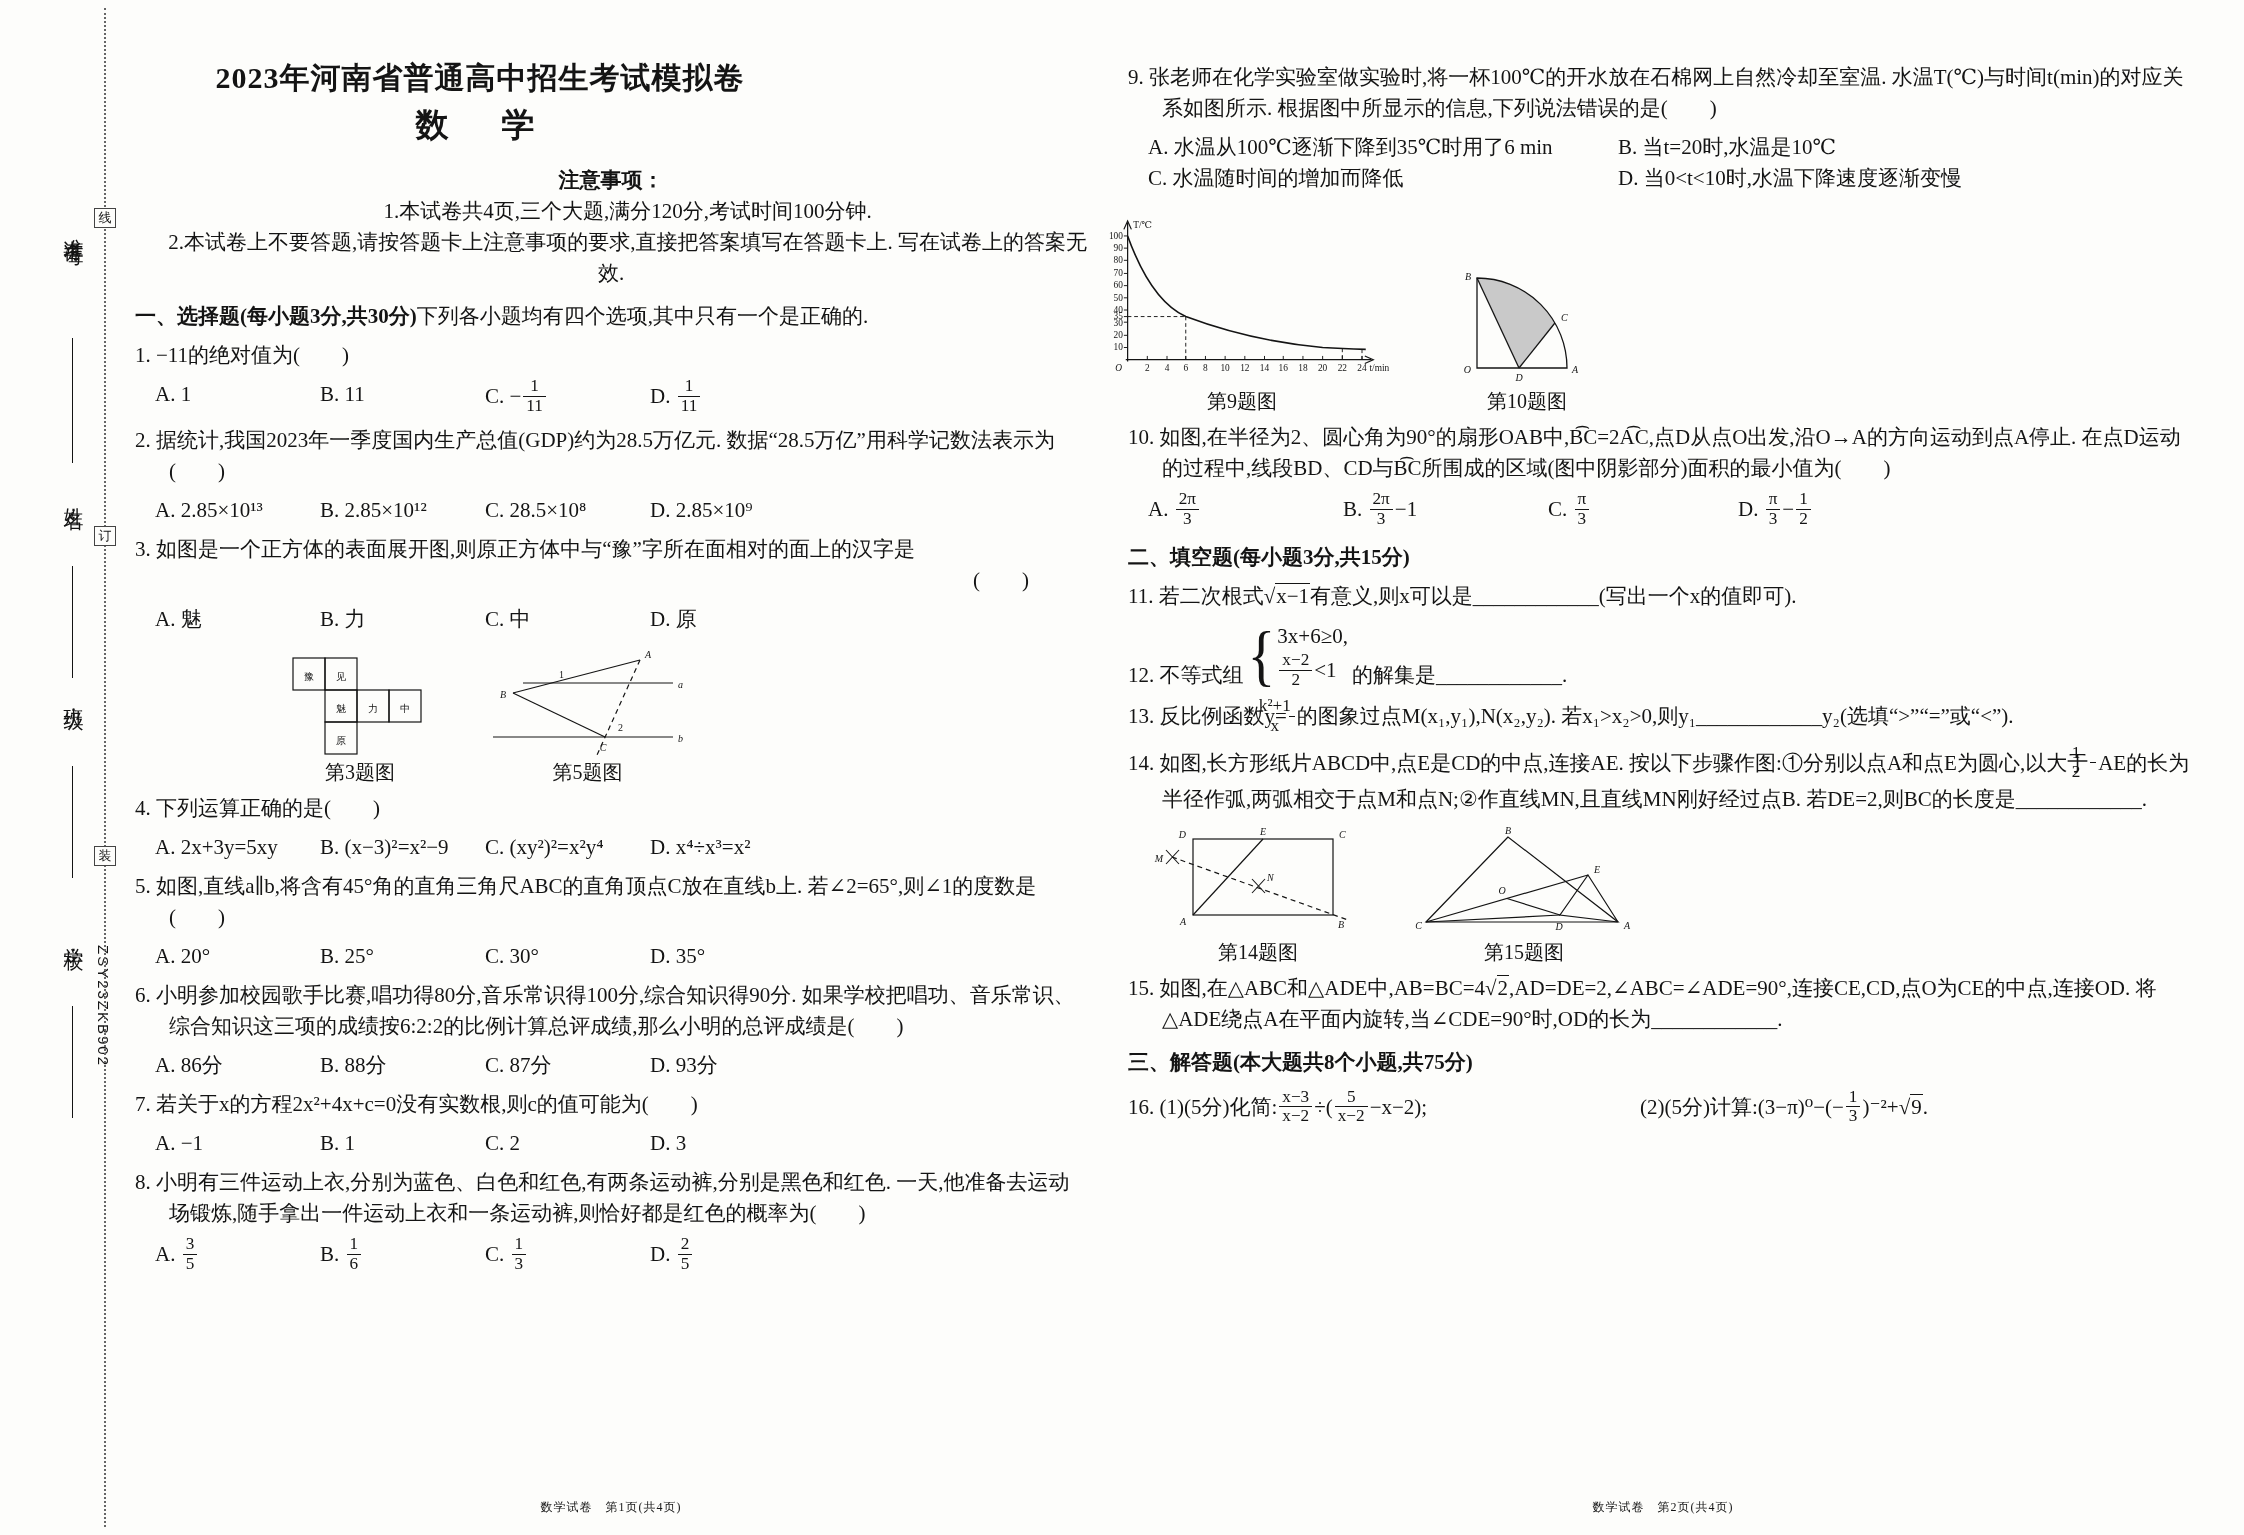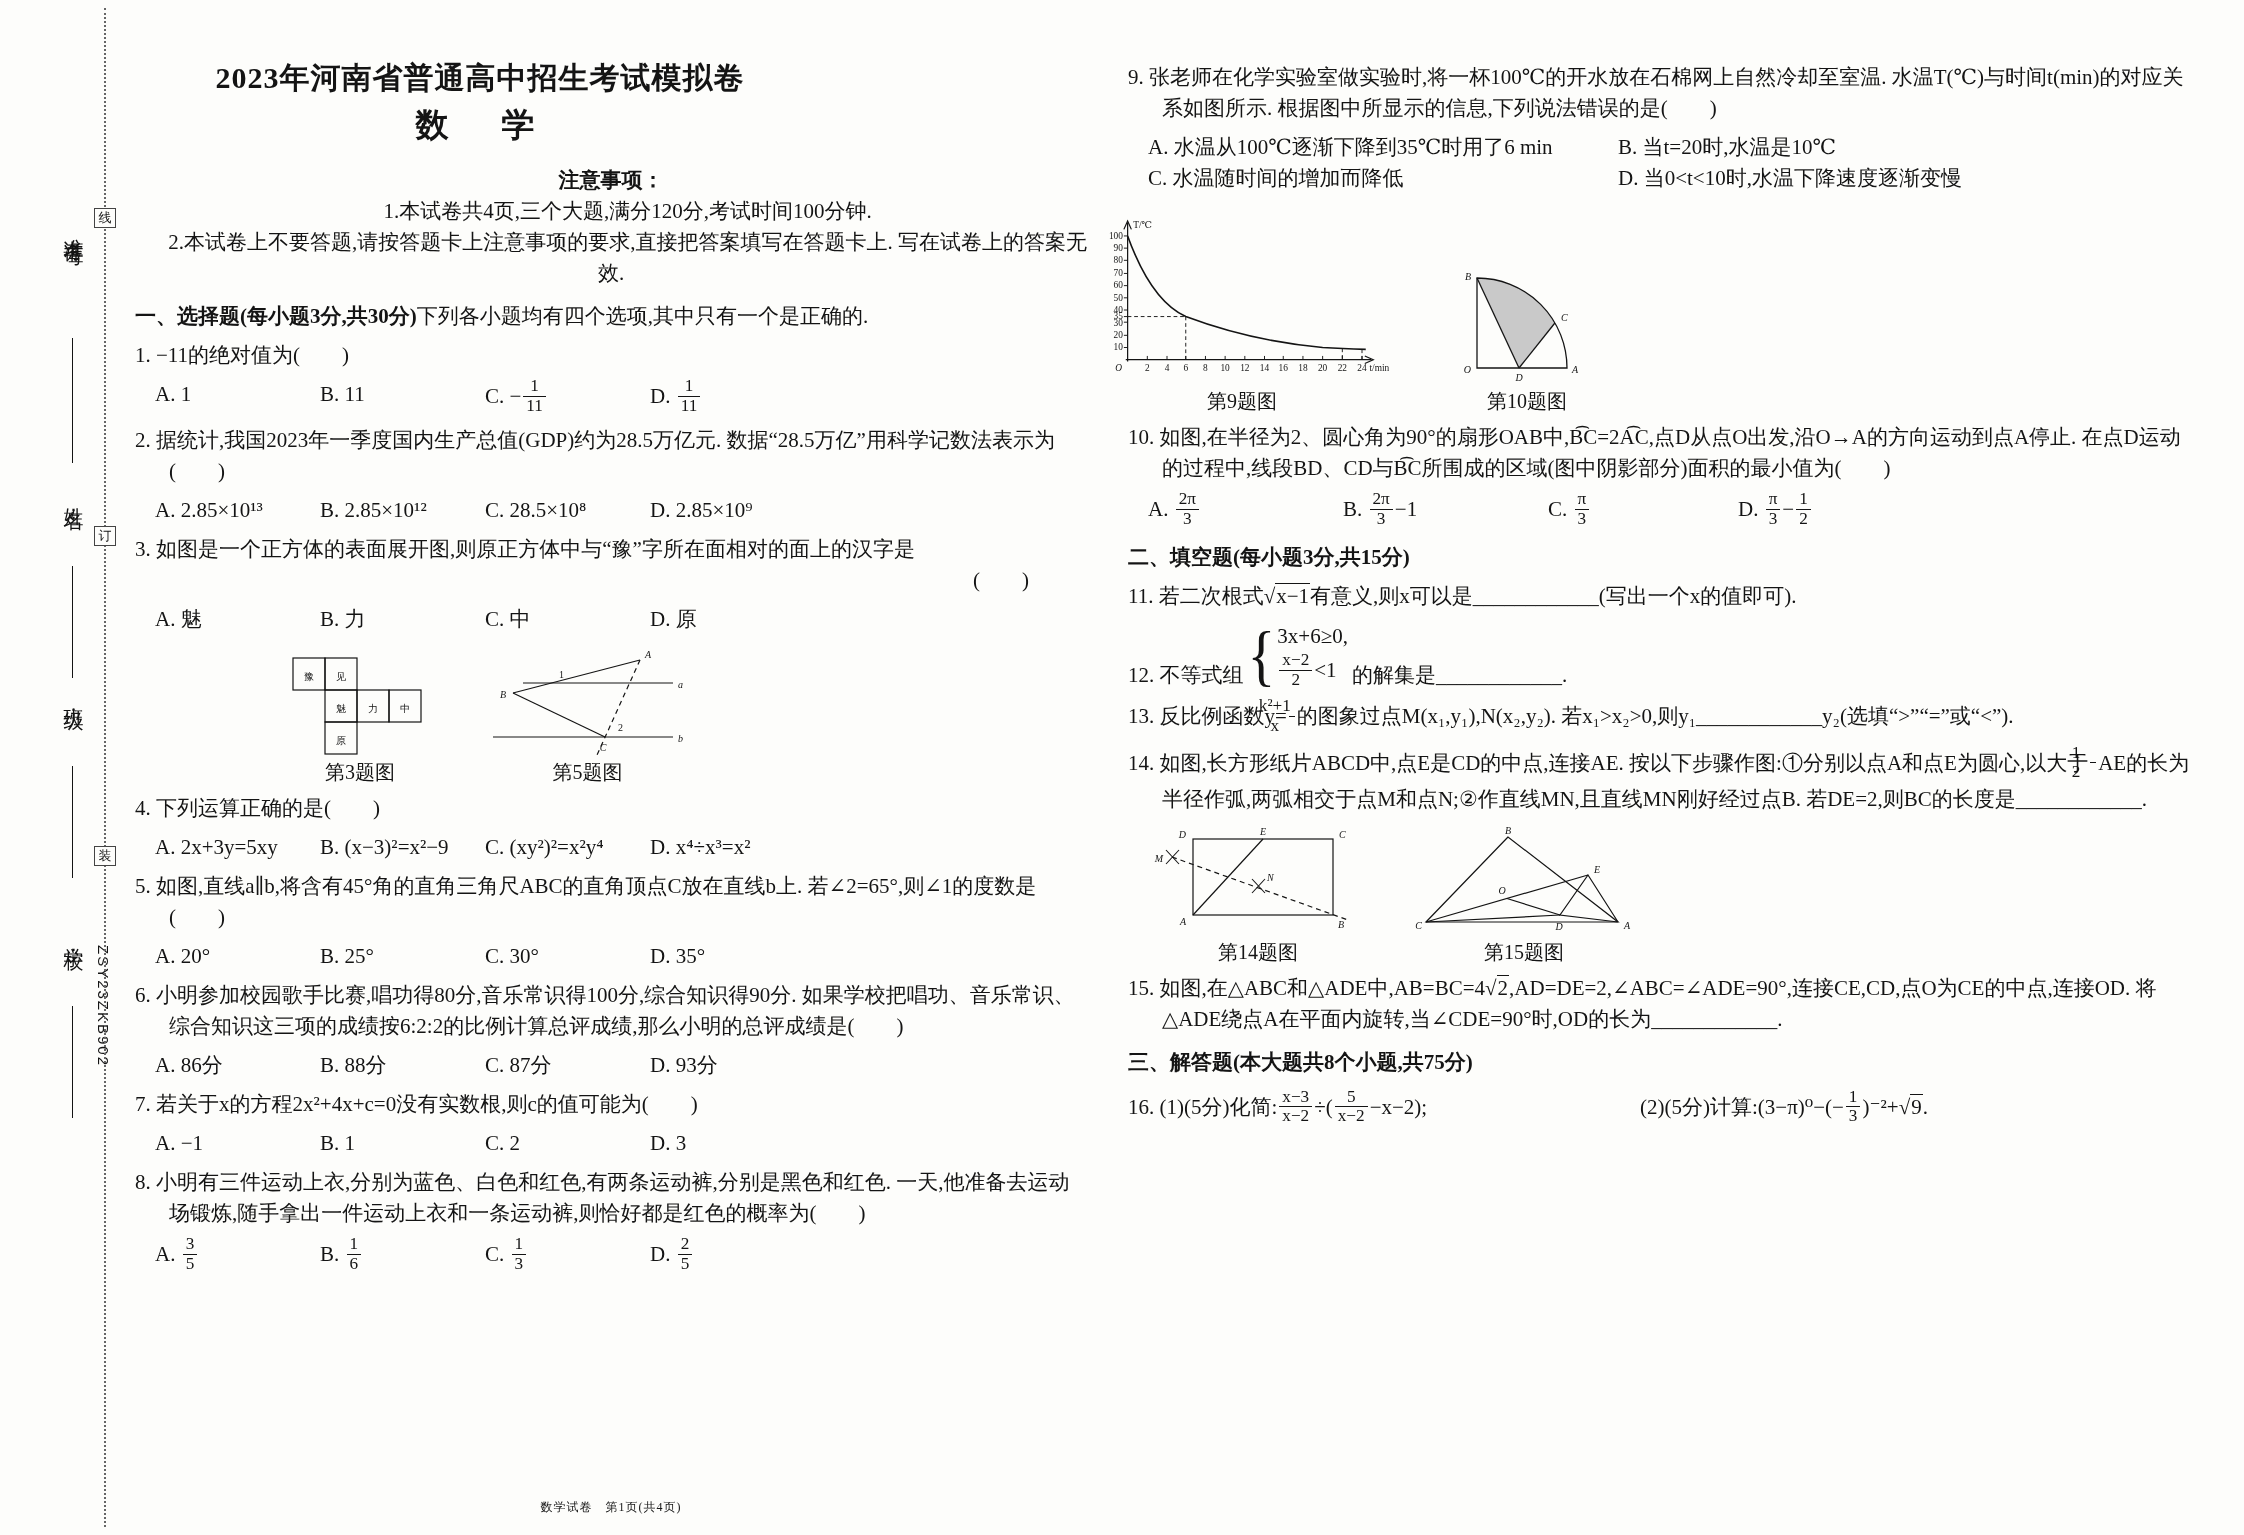--- a/index.html
+++ b/index.html
@@ -464,13 +464,14 @@
         </span>÷(<span class="frac">
           <span class="fn">5</span>
           <span class="fd">x−2</span>
         </span>−x−2);</span>
     <span>(2)(5分)计算:(3−π)⁰−(−<span class="frac">
           <span class="fn">1</span>
           <span class="fd">3</span>
         </span>)⁻²+<span class="sqrt">√<span class="rad">9</span></span>.</span>
   </div>
 
+  <div class="footer">数学试卷　第2页(共4页)</div>
 </div>
 
 </body></html>

